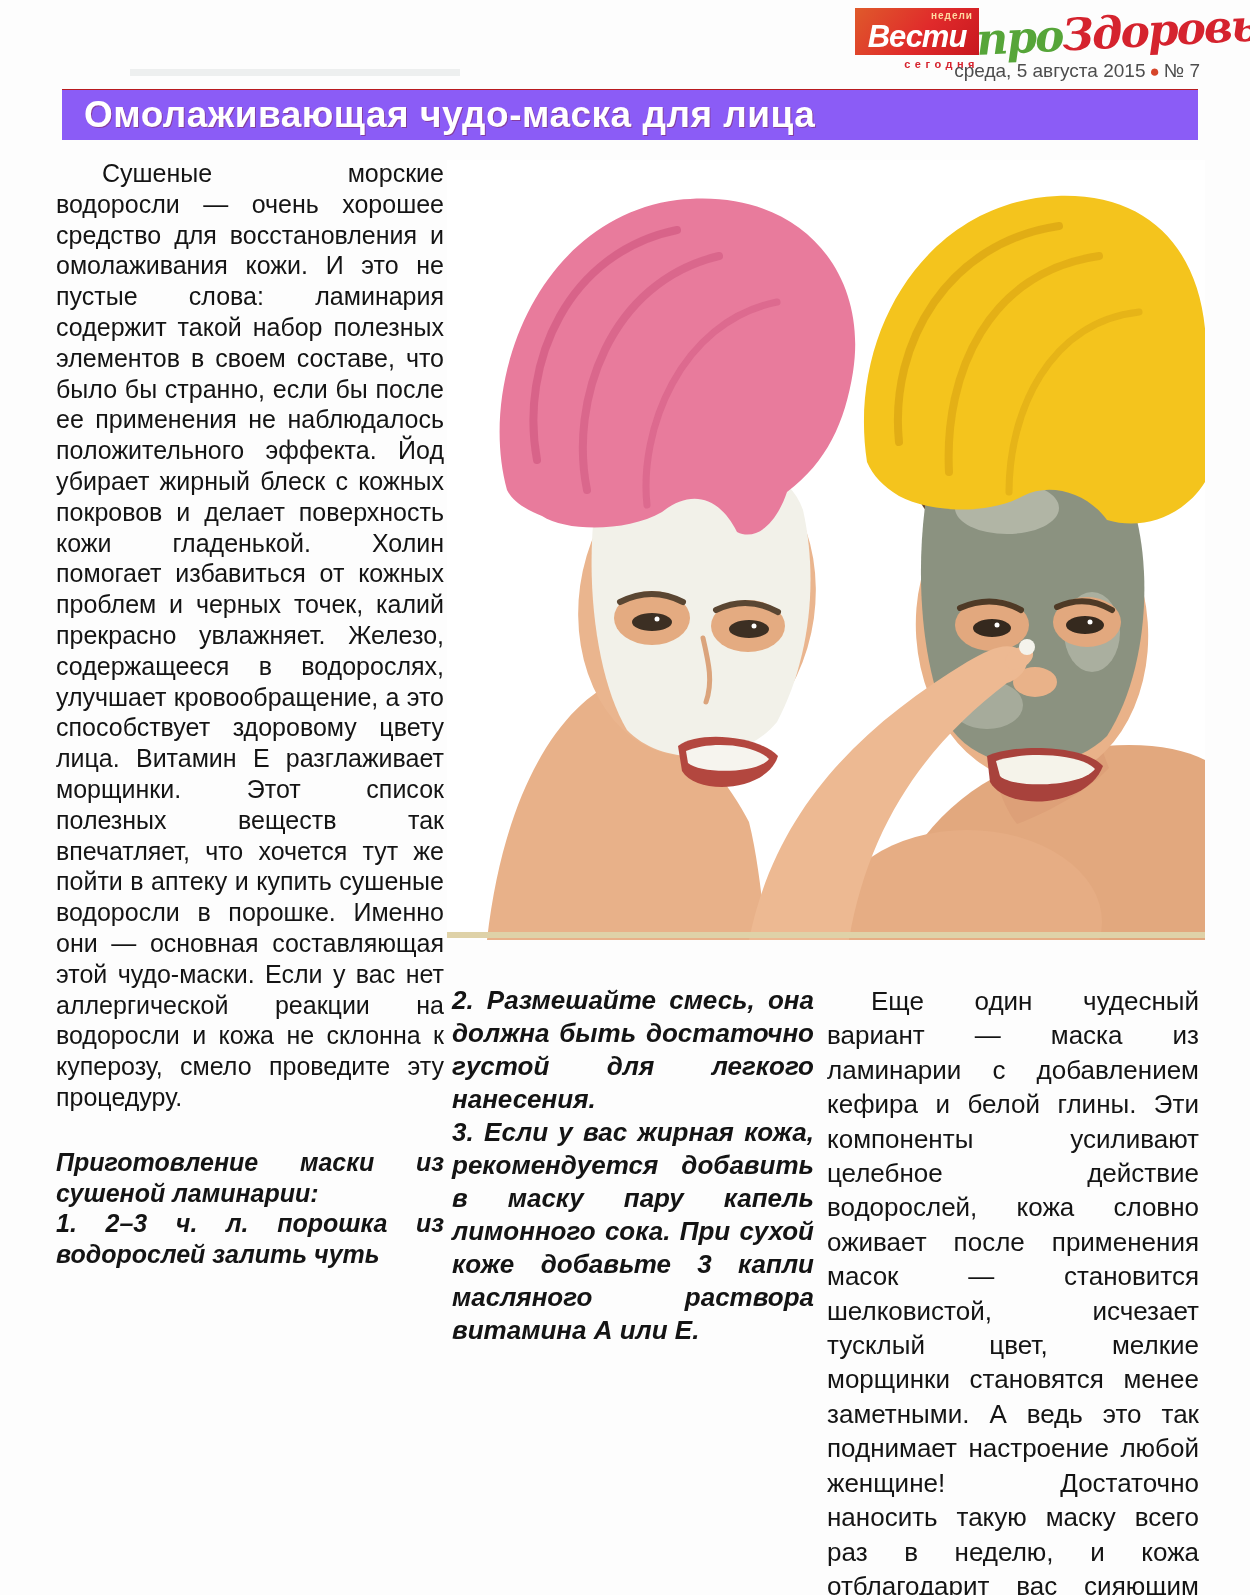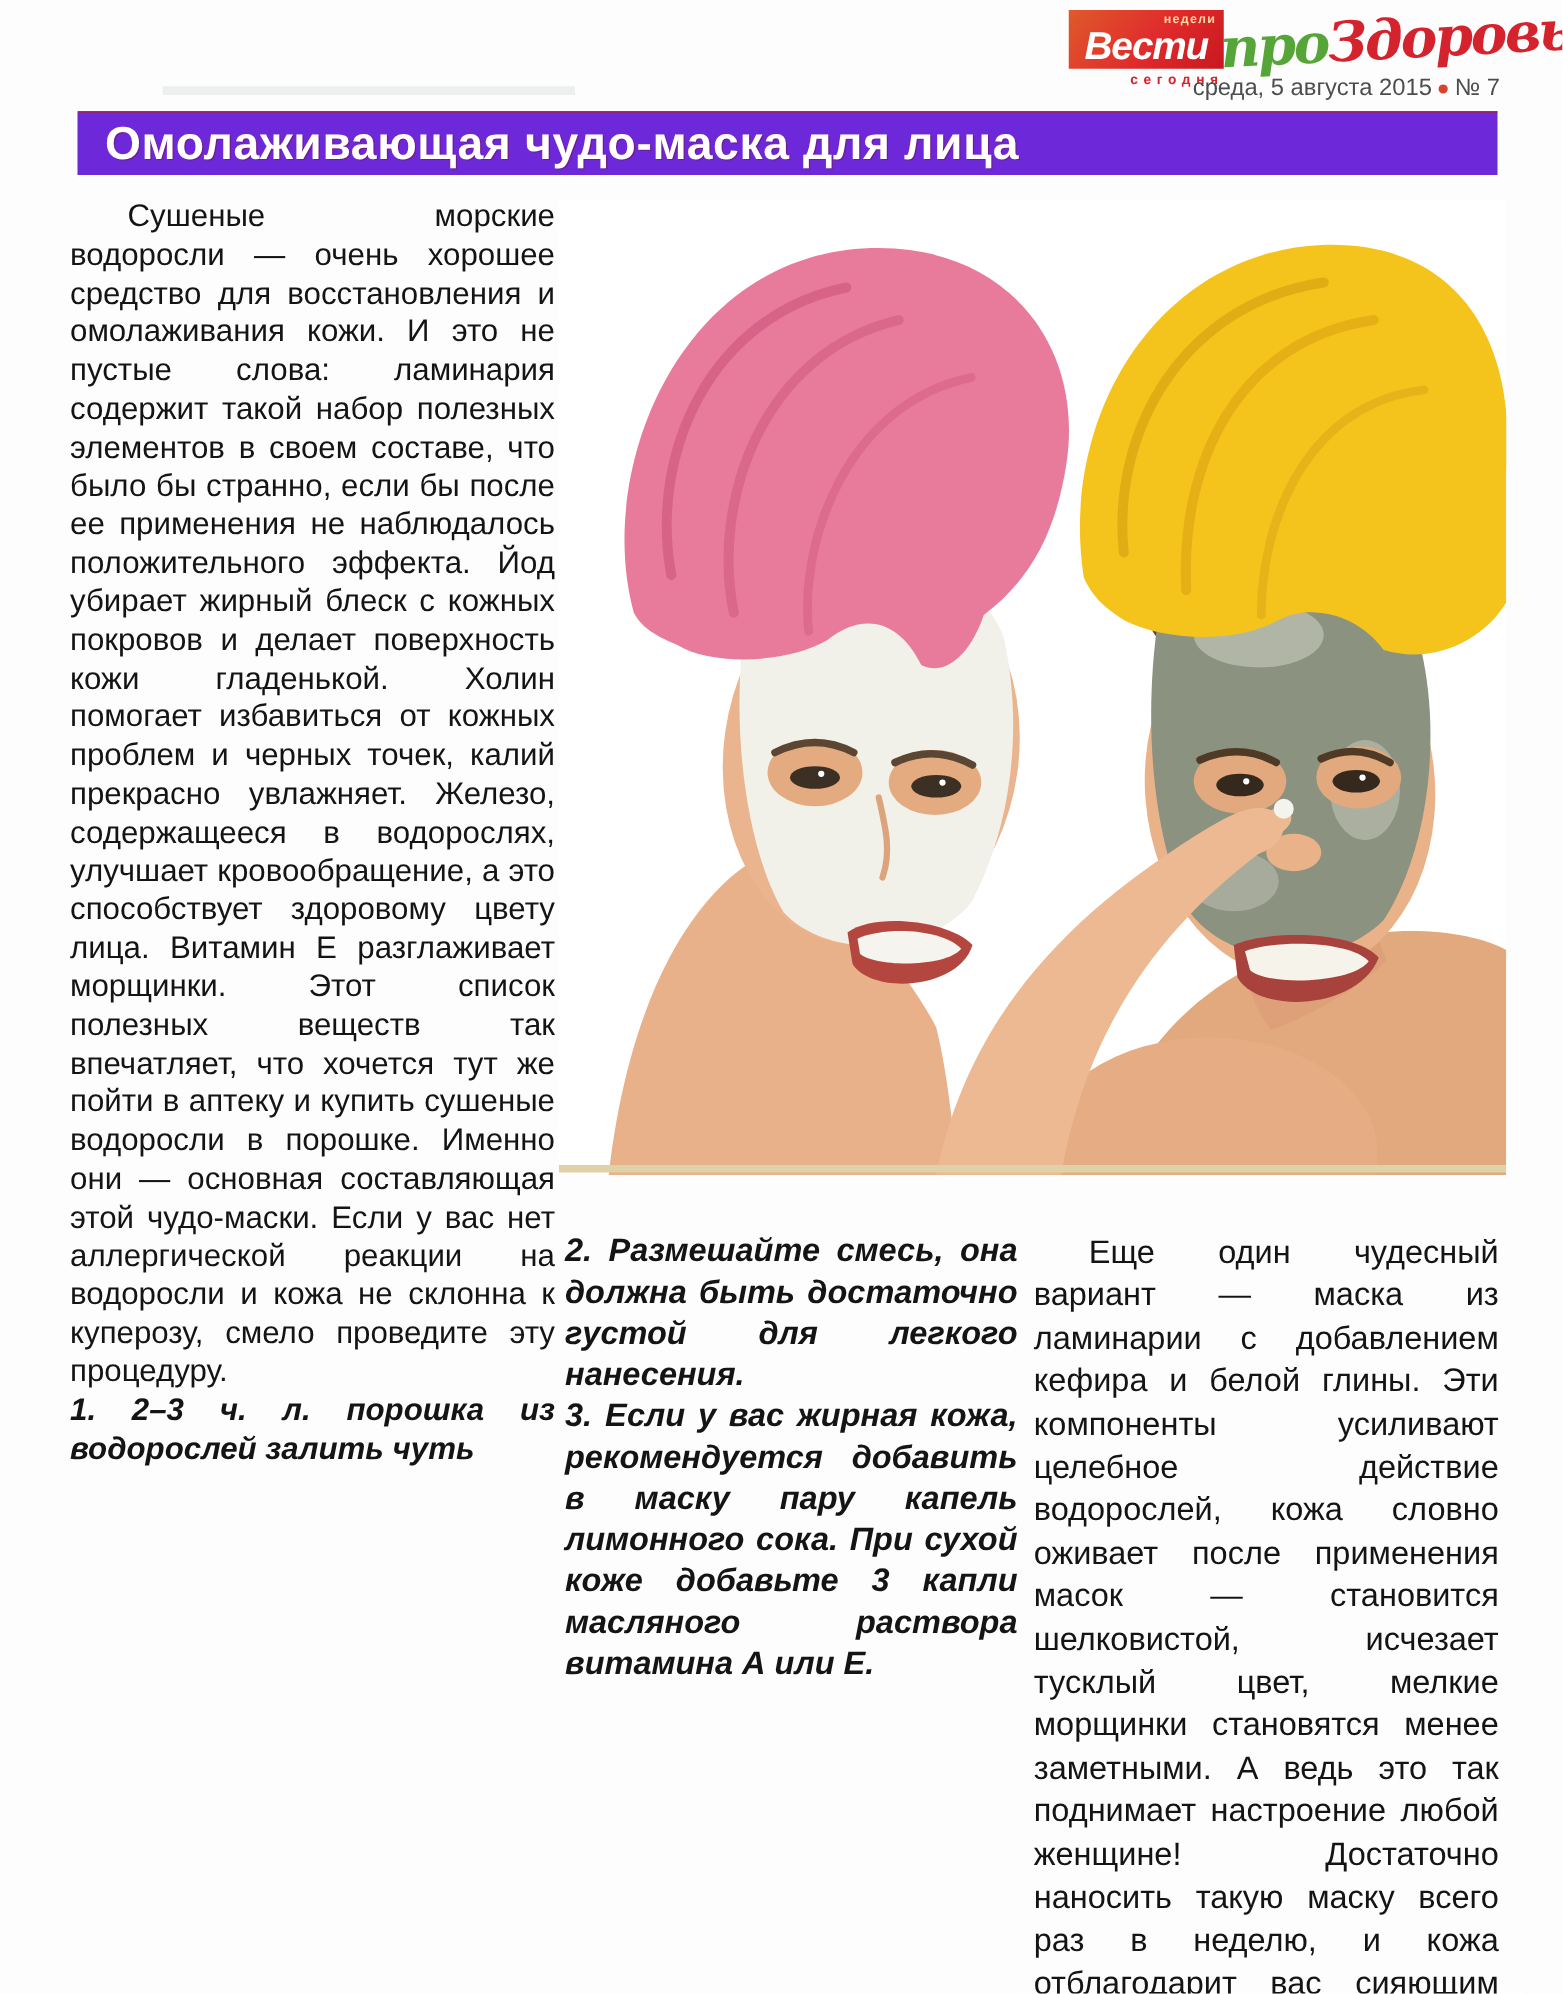--- a/index.html
+++ b/index.html
@@ -21,21 +21,21 @@
   .brand-pro{color:#56a539;}
   .brand-zd{color:#d5232e;}
 
   .date-line{position:absolute;left:890px;top:60px;width:310px;text-align:right;
     font-size:19px;color:#4d4d4d;white-space:nowrap;}
   .date-dot{color:#d6452a;font-size:17px;padding:0 4px;}
 
   .scan-artifact{position:absolute;left:130px;top:69px;width:330px;height:7px;background:#edefef;}
 
   
-  .banner{position:absolute;left:62px;top:89px;width:1136px;height:51px;background:#6d28d9;
+  .banner{position:absolute;left:62px;top:89px;width:1136px;height:51px;background:#8b5cf6;
     box-shadow:0 1px 0 #b81b20 inset;}
   .banner-title{color:#ffffff;font-weight:bold;font-size:37px;line-height:51px;padding-left:22px;
     letter-spacing:0.5px;text-shadow:1px 1px 0 rgba(120,0,0,.35);white-space:nowrap;}
 
   
   .col{position:absolute;text-align:justify;}
   .col p{margin:0;}
   .col-left{left:56px;top:158px;width:388px;font-size:25px;line-height:30.8px;}
   .col-left .intro{text-indent:46px;}
   .col-left .recipe-heading{margin-top:34px;font-weight:bold;font-style:italic;}
@@ -71,20 +71,21 @@
   </div>
 
   <div class="scan-artifact"></div>
 
   <div class="banner">
     <div class="banner-title">Омолаживающая чудо-маска для лица</div>
   </div>
 
   <div class="col col-left">
     <p class="intro">Сушеные морские водоросли — очень хорошее средство для восстановления и омолаживания кожи. И это не пустые слова: ламинария содержит такой набор полезных элементов в своем составе, что было бы странно, если бы после ее применения не наблюдалось положительного эффекта. Йод убирает жирный блеск с кожных покровов и делает поверхность кожи гладенькой. Холин помогает избавиться от кожных проблем и черных точек, калий прекрасно увлажняет. Железо, содержащееся в водорослях, улучшает кровообращение, а это способствует здоровому цвету лица. Витамин Е разглаживает морщинки. Этот список полезных веществ так впечатляет, что хочется тут же пойти в аптеку и купить сушеные водоросли в порошке. Именно они — основная составляющая этой чудо-маски. Если у вас нет аллергической реакции на водоросли и кожа не склонна к куперозу, смело проведите эту процедуру.</p>
+    <p class="recipe-heading">Приготовление маски из сушеной ламинарии:</p>
     <p class="recipe-step">1. 2–3 ч. л. порошка из водорослей залить чуть</p>
   </div>
 
   <div class="photo-frame">
     <svg viewBox="0 0 758 780" role="img" aria-label="Две улыбающиеся женщины в полотенцах на голове: слева розовое полотенце и белая маска, справа жёлтое полотенце и серо-зелёная глиняная маска">
       <rect x="0" y="0" width="758" height="780" fill="#ffffff"></rect>
 
       <g>
         <path d="M430,780 C448,700 495,642 558,612 C640,576 720,580 758,600 L758,780 Z" fill="#e2a87e"></path>
         <ellipse cx="520" cy="762" rx="135" ry="92" fill="#e6ad84"></ellipse>

